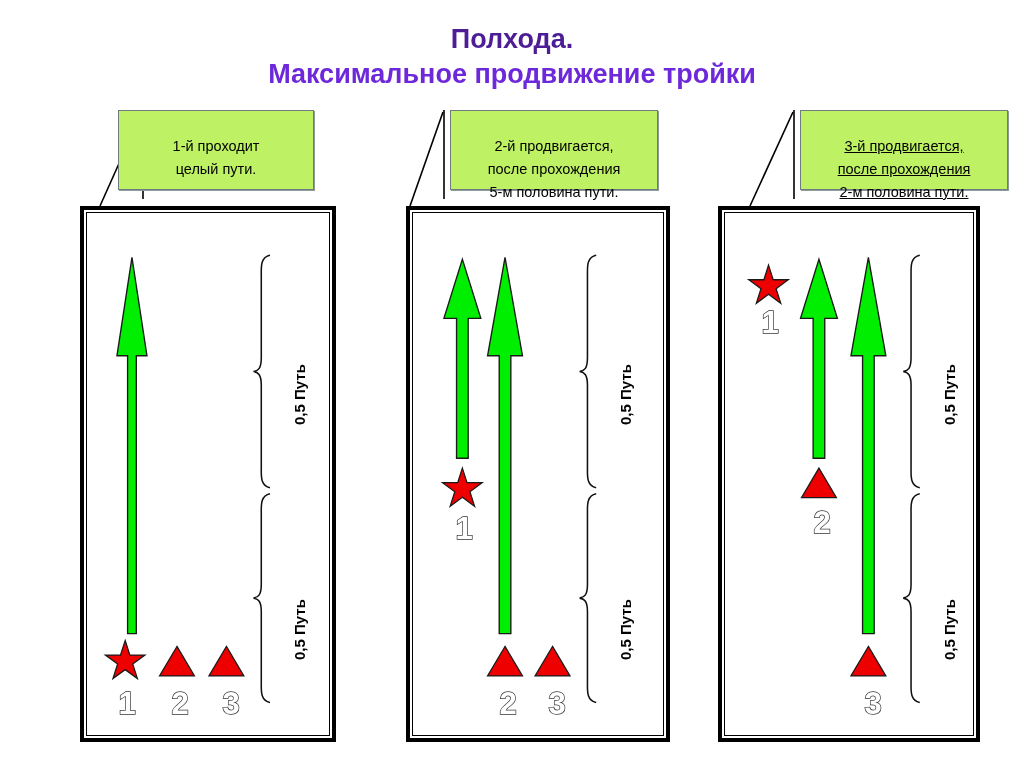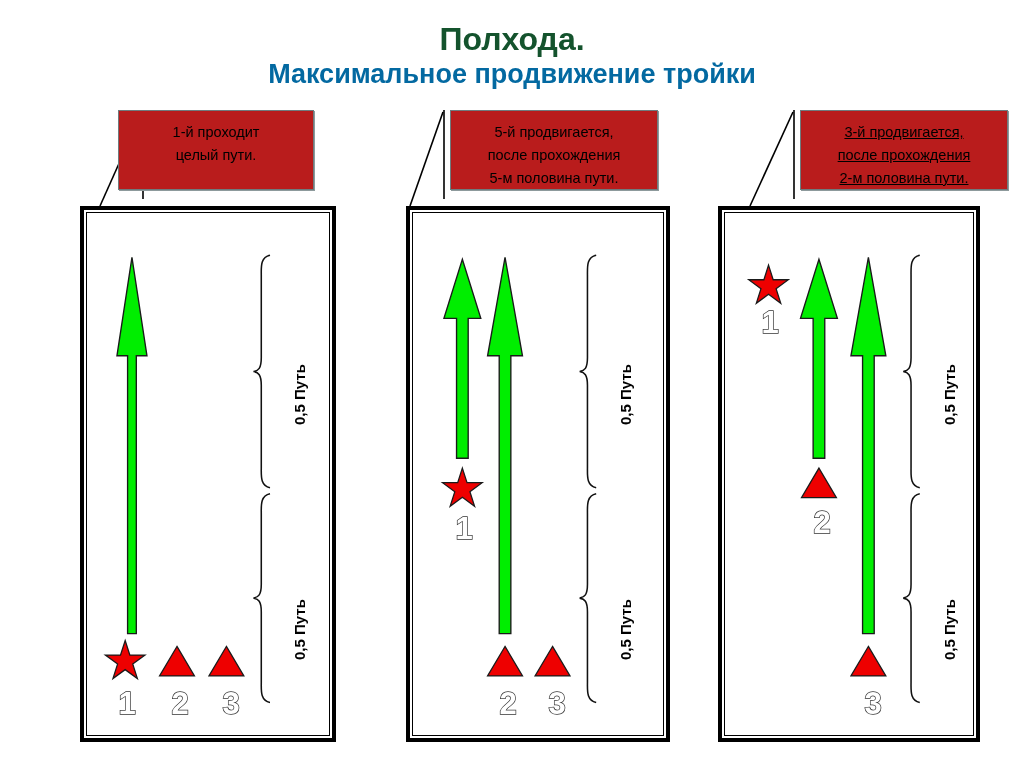--- a/index.html
+++ b/index.html
@@ -17,43 +17,43 @@
 
   
   #title-block {
     position: absolute;
     top: 22px;
     left: 0;
     width: 1024px;
     text-align: center;
   }
   .title-line-1 {
-    font-size: 32px;
-    font-weight: bold;
-    color: #14532d;
+    font-size: 27px;
+    font-weight: bold;
+    color: #4c1d95;
     line-height: 34px;
     letter-spacing: 0px;
   }
   .title-line-2 {
     font-size: 27px;
     font-weight: bold;
-    color: #0369a1;
+    color: #6d28d9;
     line-height: 36px;
   }
 
   
   .callout {
     position: absolute;
-    background: #b91c1c;
+    background: #bef264;
     border: 1px solid #6f7b7e;
     box-sizing: border-box;
     text-align: center;
     font-size: 14.5px;
     color: #000000;
-    padding-top: 10px;
+    padding-top: 24px;
     line-height: 23px;
     box-shadow: 1px 1px 0 #8d9a9c;
   }
   .callout .cl {
     display: block;
     white-space: nowrap;
   }
   .callout-leader {
     position: absolute;
     overflow: visible;
@@ -125,21 +125,21 @@
   <line x1="793" y1="112" x2="750" y2="206" stroke="#000" stroke-width="1.6"></line>
   <line x1="794" y1="110" x2="794" y2="199" stroke="#000" stroke-width="1.6"></line>
 </svg>
 
 <div class="callout" style="left:118px; top:110px; width:196px; height:80px;">
   <span class="cl">1-й проходит</span>
   <span class="cl">целый пути.</span>
 </div>
 
 <div class="callout" style="left:450px; top:110px; width:208px; height:80px;">
-  <span class="cl">5-й продвигается,</span>
+  <span class="cl">2-й продвигается,</span>
   <span class="cl">после прохождения</span>
   <span class="cl">5-м половина пути.</span>
 </div>
 
 <div class="callout" style="left:800px; top:110px; width:208px; height:80px;text-decoration:underline;">
   <span class="cl">3-й продвигается,</span>
   <span class="cl">после прохождения</span>
   <span class="cl">2-м половина пути.</span>
 </div>
 

